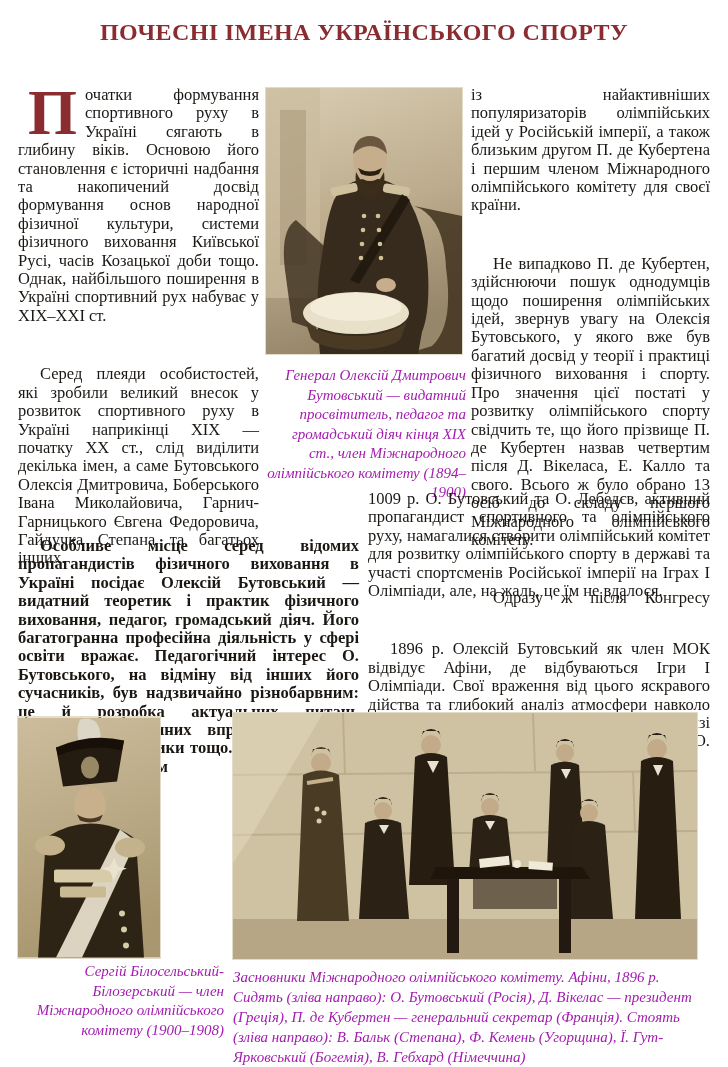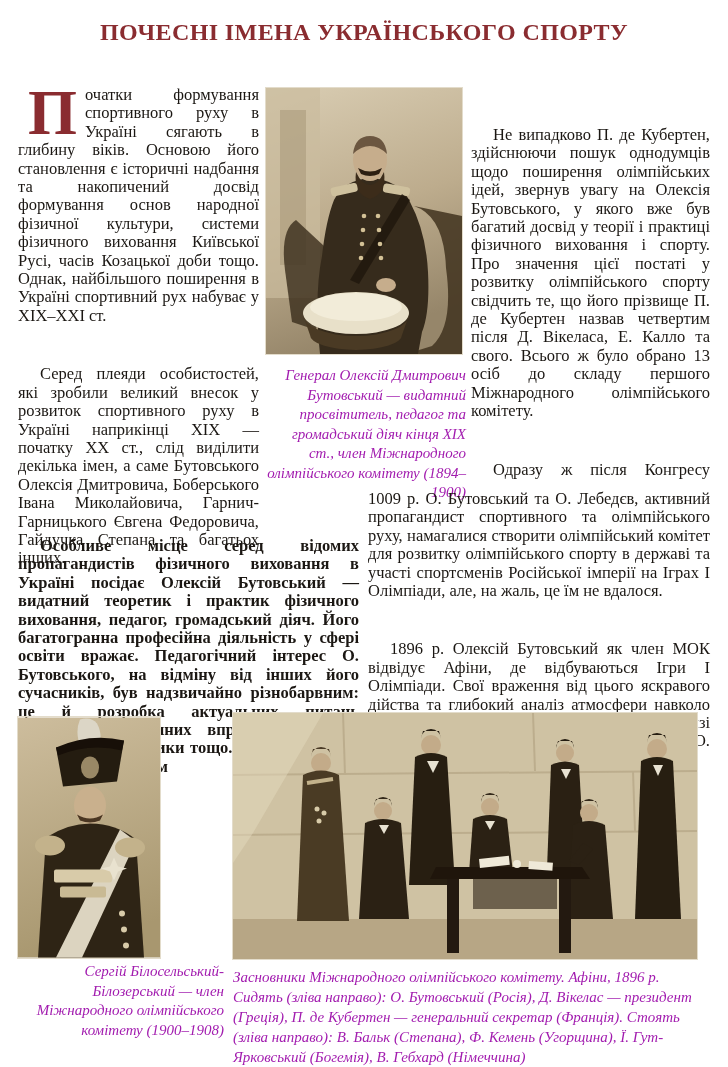--- a/index.html
+++ b/index.html
@@ -73,20 +73,21 @@
       <ellipse cx="120" cy="197" rx="10" ry="7" fill="#c6ad8c"></ellipse>
       <ellipse cx="90" cy="225" rx="53" ry="21" fill="#e8e0c9"></ellipse>
       <ellipse cx="90" cy="219" rx="46" ry="14" fill="#f2ecd9"></ellipse>
       <path d="M37 227 a53 21 0 0 0 106 0 l-7 20 a46 15 0 0 1 -92 0 Z" fill="#4a3a24"></path>
     </svg>
   </figure>
 
   <figcaption class="caption caption-mid">Генерал Олексій Дмитрович Бутовський — видатний просвітитель, педагог та громадський діяч кінця XIX ст., член Міжнародного олімпійського комітету (1894–1900)</figcaption>
 
   <div class="bodytext col-right">
+    <p>із найактивніших популяризаторів олімпійських ідей у Російській імперії, а також близьким другом П. де Кубертена і першим членом Міжнародного олімпійського комітету для своєї країни.</p>
     <p class="indent">Не випадково П. де Кубертен, здійснюючи пошук однодумців щодо поширення олімпійських ідей, звернув увагу на Олексія Бутовського, у якого вже був багатий досвід у теорії і практиці фізичного виховання і спорту. Про значення цієї постаті у розвитку олімпійського спорту свідчить те, що його прізвище П. де Кубертен назвав четвертим після Д. Вікеласа, Е. Калло та свого. Всього ж було обрано 13 осіб до складу першого Міжнародного олімпійського комітету.</p>
     <p class="indent stretch">Одразу ж після Конгресу</p>
   </div>
 
   <div class="bodytext left-wide">
     <p class="indent">Особливе місце серед відомих пропагандистів фізичного виховання в Україні посідає Олексій Бутовський — видатний теоретик і практик фізичного виховання, педагог, громадський діяч. Його багатогранна професійна діяльність у сфері освіти вражає. Педагогічний інтерес О. Бутовського, на відміну від інших його сучасників, був надзвичайно різнобарвним: це й розробка актуальних питань гімнастики, фізичних вправ, писемності, танців, співів, музики тощо. Окрім цього, О. Бутовський є одним</p>
   </div>
   <div class="bodytext right-wide">
     <p>1009 р. О. Бутовський та О. Лебедєв, активний пропагандист спортивного та олімпійського руху, намагалися створити олімпійський комітет для розвитку олімпійського спорту в державі та участі спортсменів Російської імперії на Іграх І Олімпіади, але, на жаль, це їм не вдалося.</p>
     <p class="indent">1896 р. Олексій Бутовський як член МОК відвідує Афіни, де відбуваються Ігри І Олімпіади. Свої враження від цього яскравого дійства та глибокий аналіз атмосфери навколо олімпійських змагань він виклав у книзі «Афины весной 1896 года». Цей труд О. Бутовського —</p>

